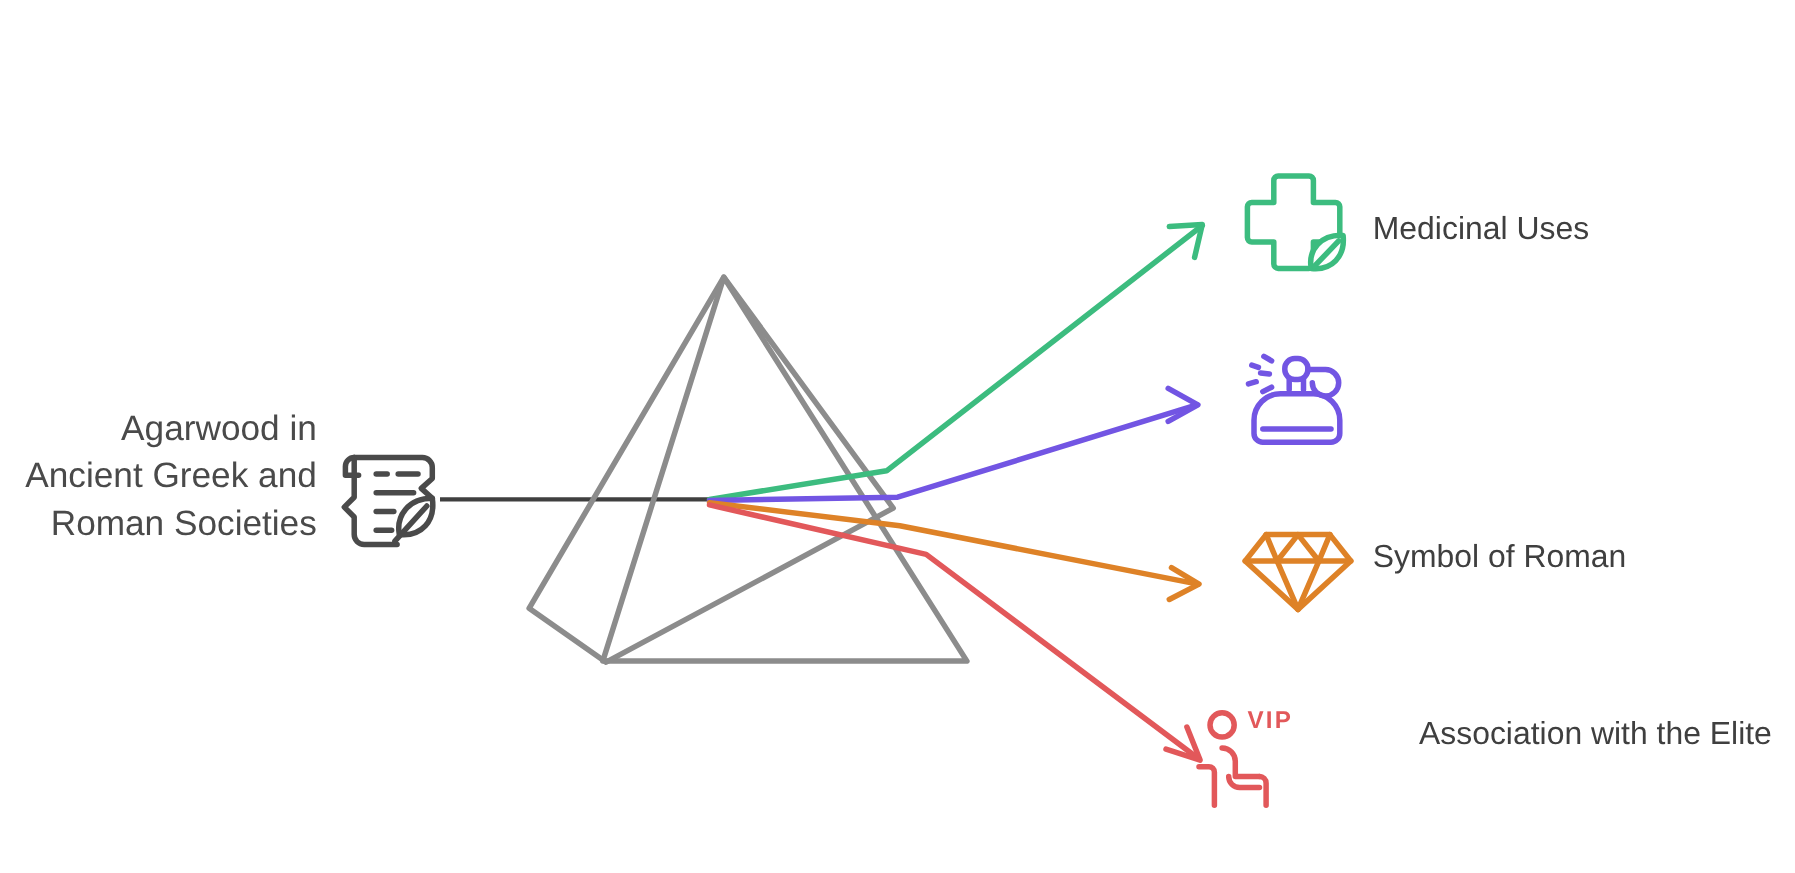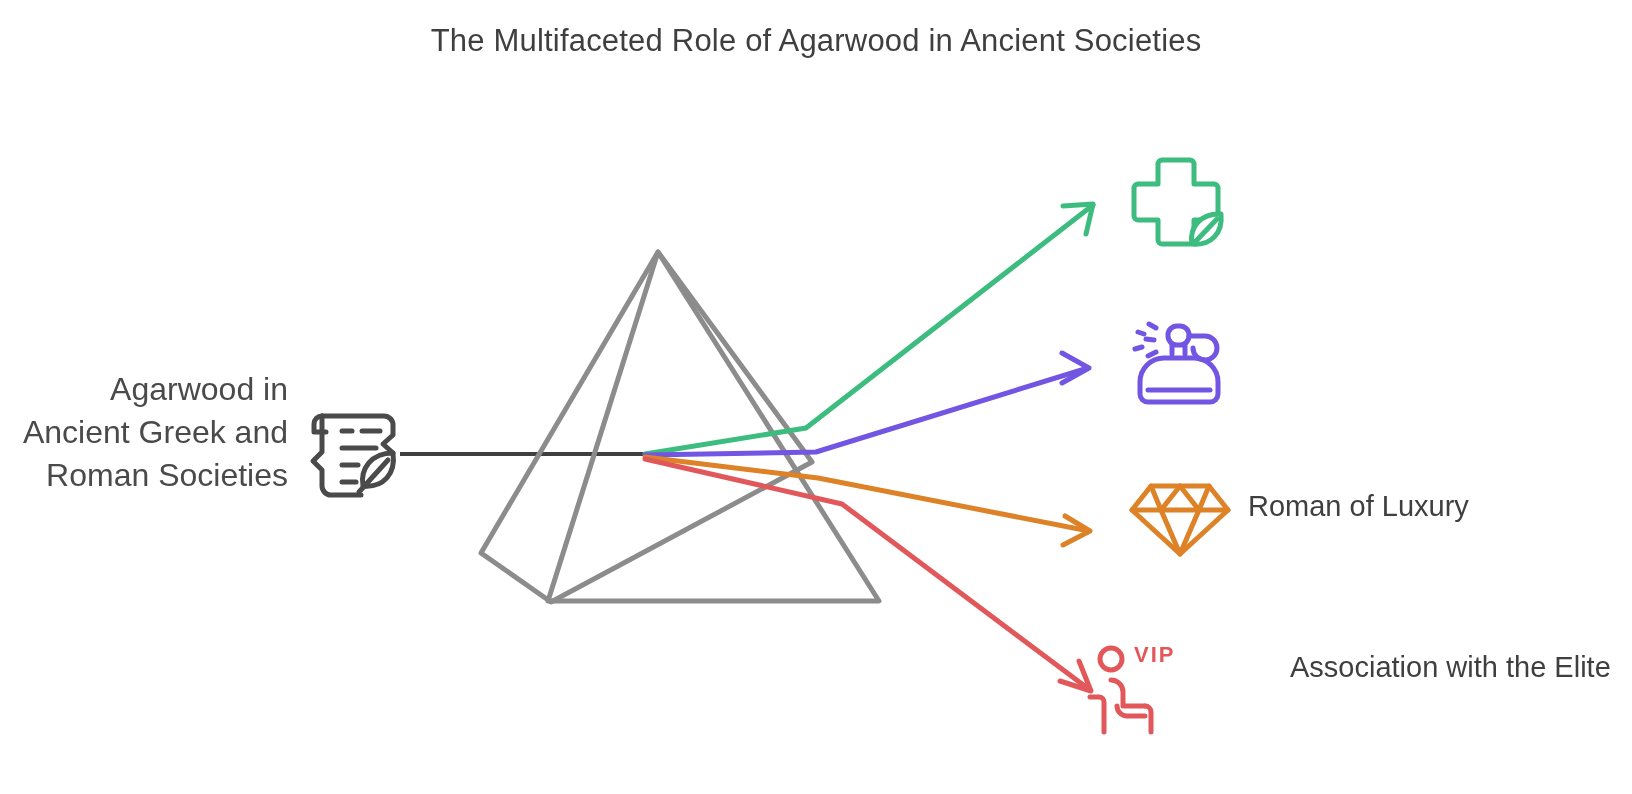--- a/index.html
+++ b/index.html
@@ -67,21 +67,20 @@
   #icon-luxury      { left: 1130px; top: 478px; }
   #icon-elite       { left: 1084px; top: 640px; }
 
   svg { display: block; overflow: visible; }
 </style>
 </head>
 <body>
 
 <div id="stage">
 
-  <div id="title">The Multifaceted Role of Agarwood in Ancient Societies</div>
 
   <div id="source-label">Agarwood in Ancient Greek and Roman Societies</div>
 
   <svg id="rays" width="1632" height="794" style="position:absolute;left:0;top:0">
 
     <line x1="400" y1="454" x2="645" y2="454" stroke="#3f3f3f" stroke-width="4"></line>
 
     <polygon points="658,252 812,462 551,602 481,553" fill="none" stroke="#8c8c8c" stroke-width="5" stroke-linejoin="round"></polygon>
 
     <polygon points="658,252 879,601 548,601" fill="none" stroke="#8c8c8c" stroke-width="5" stroke-linejoin="round"></polygon>
@@ -167,16 +166,17 @@
         <path d="M27,40 a12,12 0 0 1 12,12 v14 h22"></path>
         <path d="M61,66 a6,6 0 0 1 6,6 v20"></path>
         <path d="M33,66 a10,10 0 0 0 10,10 h18"></path>
       </g>
       <g fill="#e2585a" stroke="none" font-family="Liberation Sans, sans-serif" font-size="22" font-weight="700" letter-spacing="2">
         <text x="50" y="22">VIP</text>
       </g>
     </svg>
   </div>
 
-  <div class="out-label" id="label-luxury">Roman of Luxury</div>
+  <div class="out-label" id="label-medicinal">Medicinal Uses</div>
+  <div class="out-label" id="label-luxury">Symbol of Roman</div>
   <div class="out-label" id="label-elite">Association with the Elite</div>
 
 </div>
 
 </body></html>

